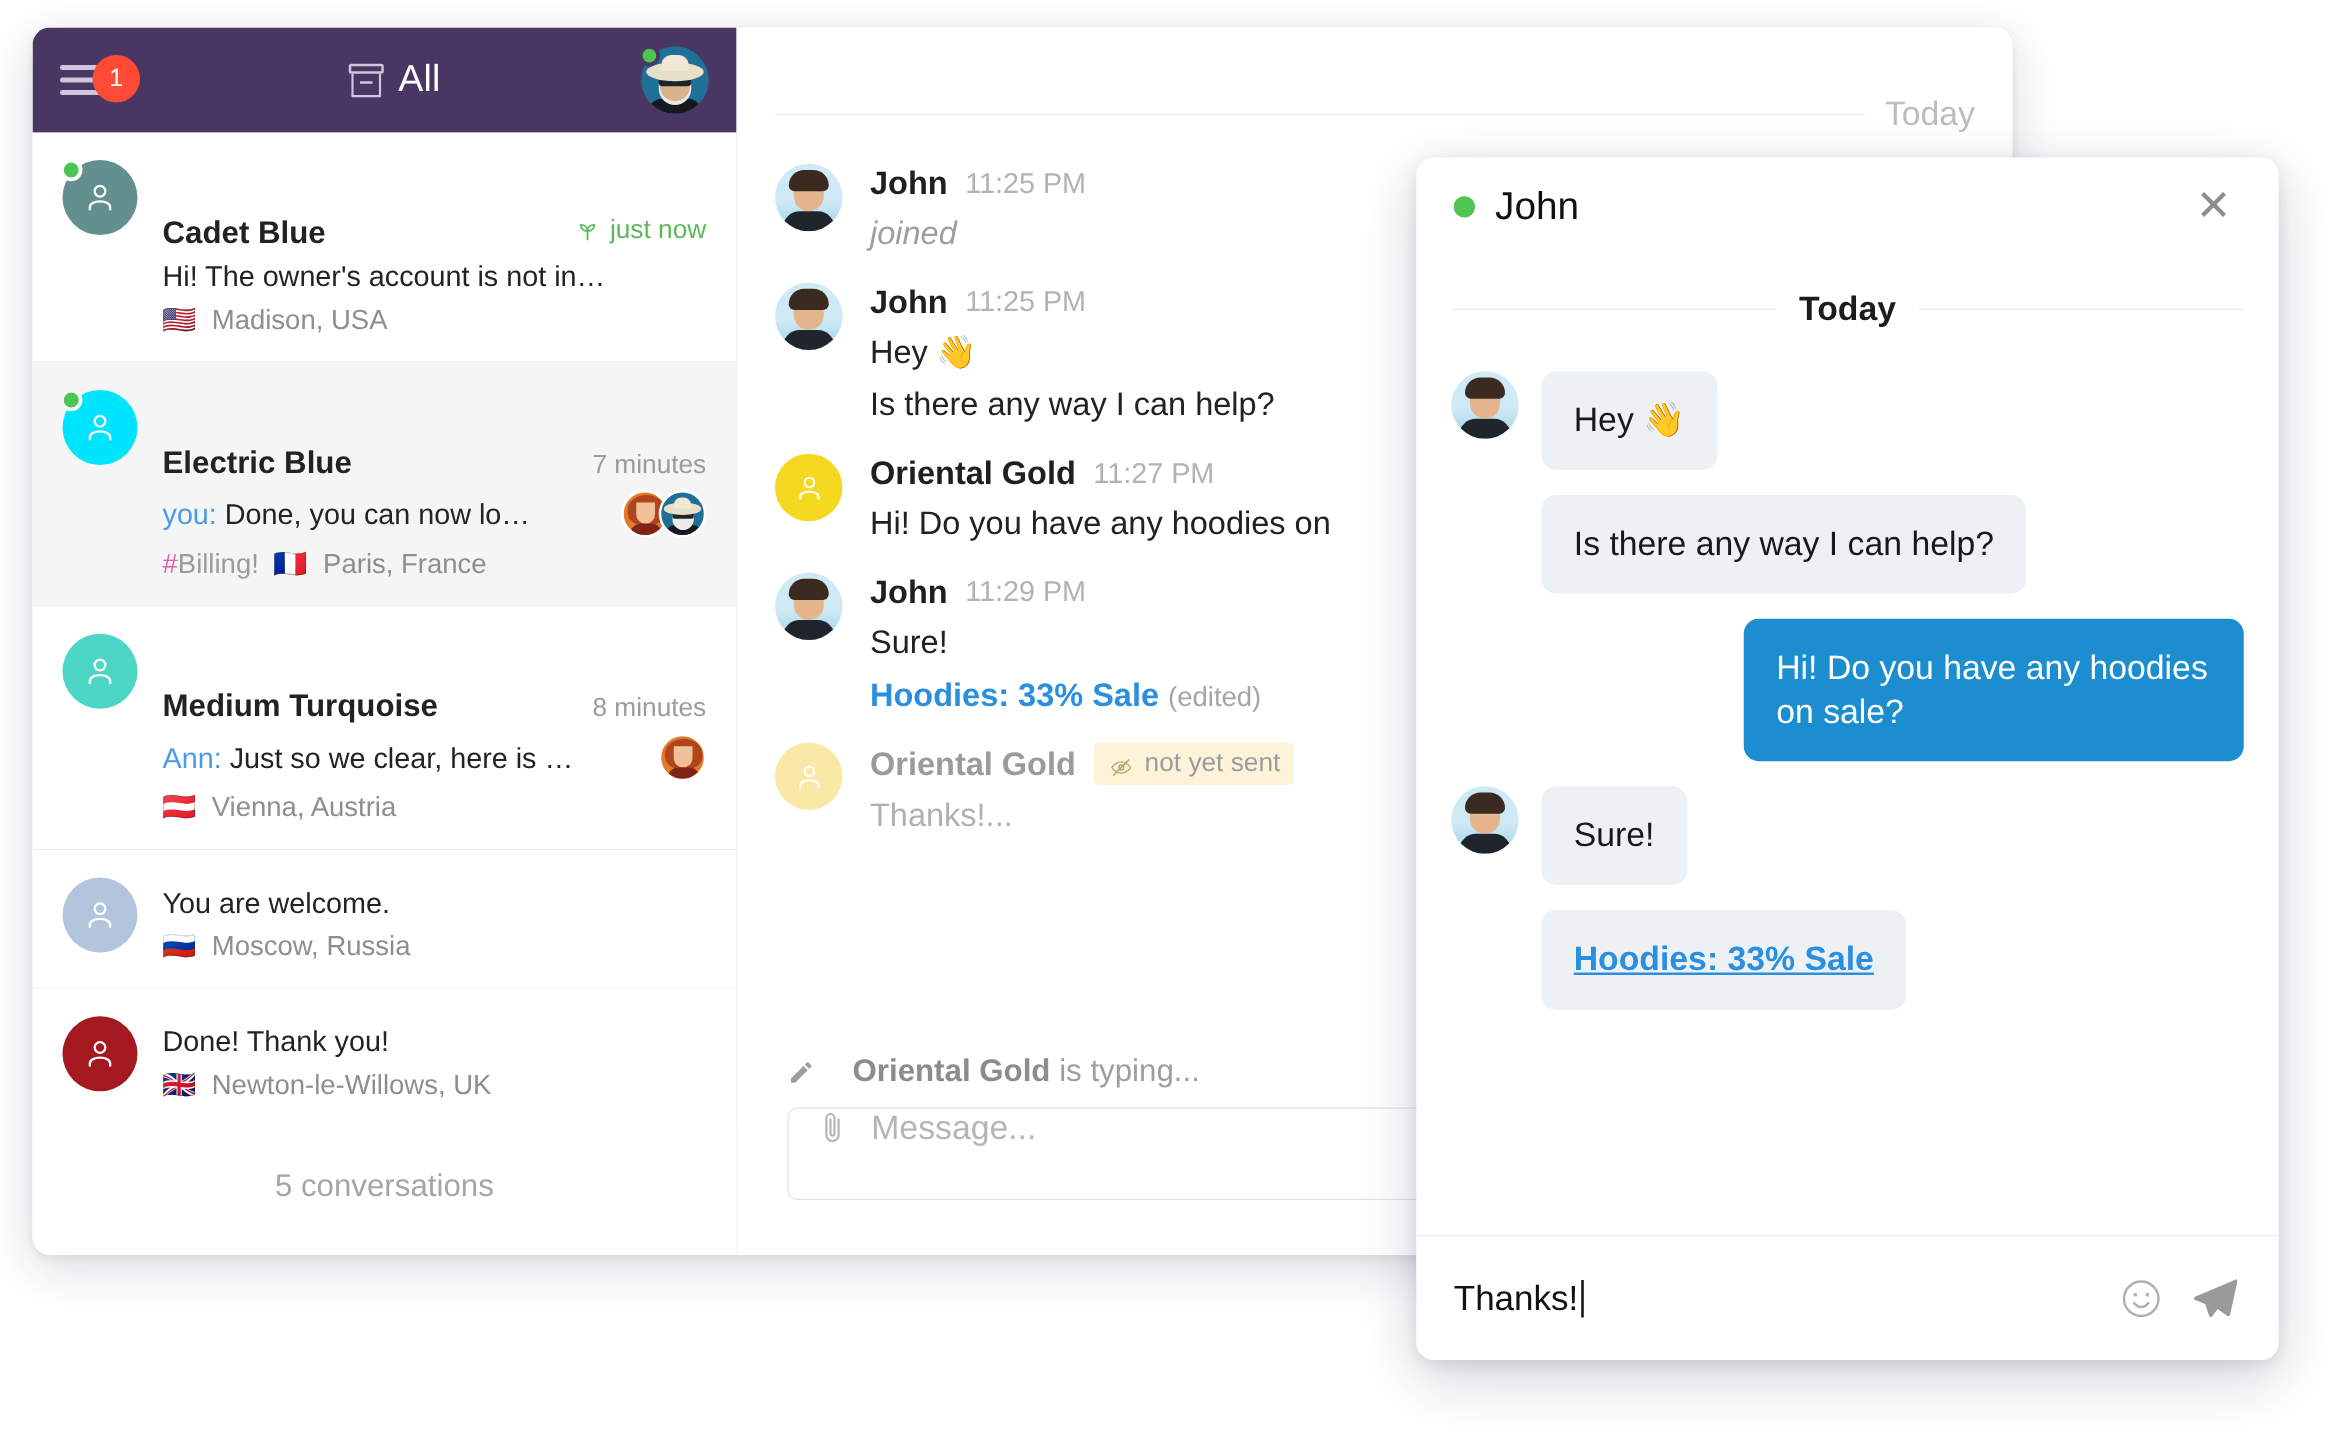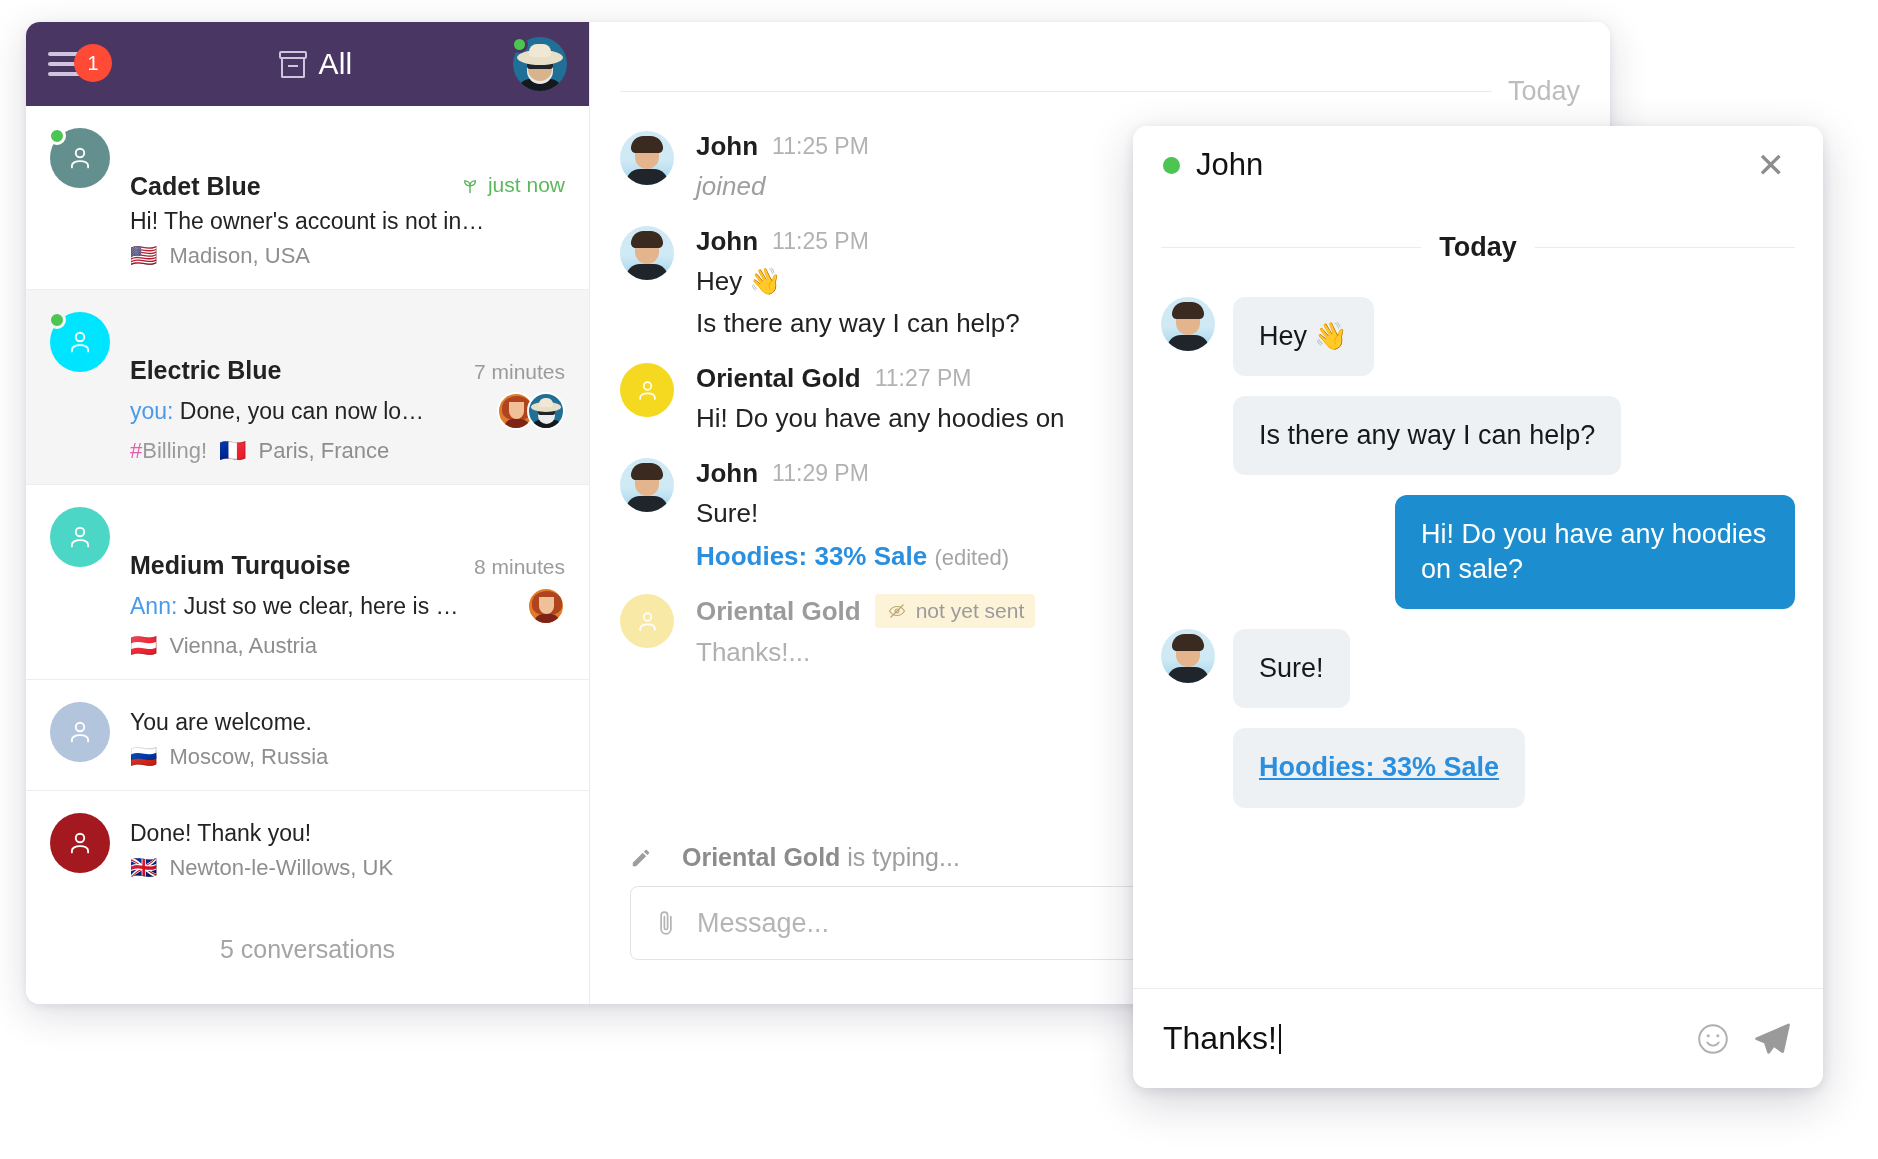--- a/index.html
+++ b/index.html
@@ -177,35 +177,35 @@
   .msg .mhead { display: flex; align-items: center; gap: 14px; }
   .msg .mname { font-size: 26px; font-weight: bold; color: #1f1f1f; }
   .msg .mname.muted { color: #9b9b9b; font-weight: bold; }
   .msg .mtime { font-size: 23px; color: #b2b2b2; }
   .msg .mtext { font-size: 26px; color: #222; margin-top: 7px; line-height: 1.35; }
   .msg .mtext.sys { font-style: italic; color: #9e9e9e; }
   .msg .mtext.muted { color: #b0b0b0; }
   .msg .mlink { font-size: 26px; color: #2b8fe0; font-weight: bold; margin-top: 10px; }
   .msg .mlink .edited { color: #a5a5a5; font-weight: normal; font-size: 22px; }
   .nys-badge {
-    display: inline-flex; align-items: center; gap: 8px;
+    display: inline-flex; align-items: flex-end; gap: 8px;
     background: #fdf3d8; color: #9b9b9b; font-size: 21px;
     padding: 5px 11px; border-radius: 4px;
   }
   .eye-slash { width: 22px; height: 18px; }
 
   .typing-row { display: flex; align-items: center; gap: 30px;
                 padding: 0 30px; margin: 16px 0 8px 10px; font-size: 25px; color: #9e9e9e; }
   .typing-row b { color: #8c8c8c; }
   .pencil { width: 22px; height: 22px; }
 
   .composer-wrap { padding: 6px 30px 44px 40px; }
   .composer {
     height: 74px; border: 1px solid #e3e3e3; border-radius: 8px;
-    display: flex; align-items: center; gap: 18px; padding: 0 22px;
+    display: flex; align-items: flex-start; gap: 18px; padding: 0 22px;
     background: #fff; cursor: text;
   }
   .clip { width: 26px; height: 30px; flex: none; }
   .composer .ph { font-size: 27px; color: #b5b5b5; }
 
   
   .popup {
     position: absolute; left: 1133px; top: 126px;
     width: 690px; height: 962px;
     background: #ffffff; border-radius: 14px;
@@ -234,21 +234,21 @@
     max-width: 430px;
   }
   .bubble.blue { background: #1c8ecf; color: #fff; max-width: 400px; }
   .bubble.link { color: #2b8fe0; font-weight: bold; text-decoration: underline; }
   .bubble-meta { font-size: 22px; color: #a8a8a8; text-align: right;
                  margin: 12px 4px 26px 0; }
   .gap-s { height: 14px; }
 
   .popup-foot { flex: none; border-top: 1px solid #ececec; height: 100px;
                 display: flex; align-items: center; padding: 0 30px; gap: 20px; }
-  .pop-input { flex: 1; font-size: 32px; color: #111; display: flex; align-items: center; }
+  .pop-input { flex: 1; font-size: 28px; color: #111; display: flex; align-items: center; }
   .caret { display: inline-block; width: 2px; height: 30px; background: #111;
            margin-left: 2px; }
   .smiley { width: 36px; height: 36px; cursor: pointer; }
   .send { width: 42px; height: 42px; cursor: pointer; }
 </style>
 </head>
 <body>
 
 <div class="stage">
 

